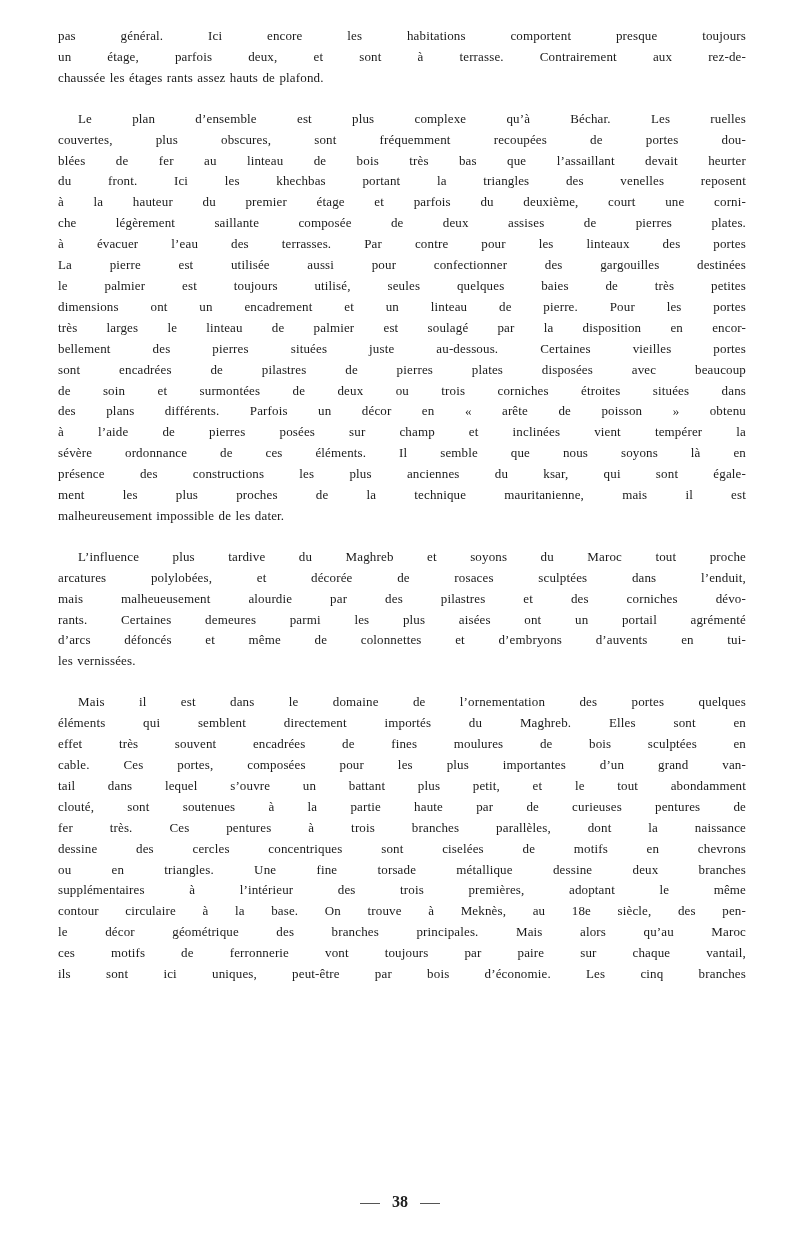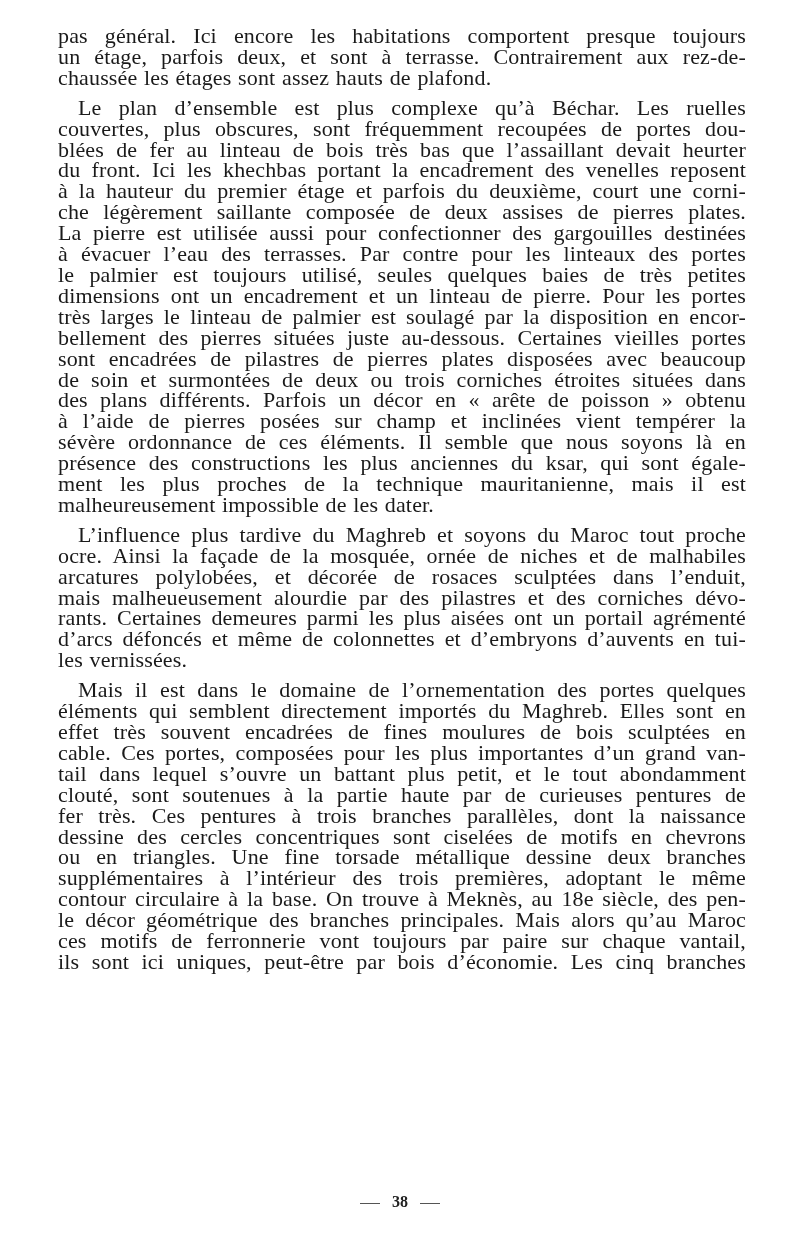--- a/index.html
+++ b/index.html
@@ -16,41 +16,41 @@
       color: #1a1a1a;
     }
     .page {
       position: absolute;
       left: 58px;
       top: 26px;
       width: 688px;
     }
     .para {
       margin: 0;
-      font-size: 22px;
+      font-size: 13px;
       line-height: 20.9px;
       text-align: justify;
       letter-spacing: 0.15px;
       word-spacing: 1px;
     }
     .para .line {
       display: block;
       text-align: justify;
       text-align-last: justify;
       white-space: nowrap;
       overflow: visible;
     }
     .para .line.last {
       text-align-last: left;
     }
     .para .line.indent {
       padding-left: 20px;
     }
     .para + .para {
-      margin-top: 9px;
+      margin-top: 20px;
     }
     .page-number {
       position: absolute;
       left: 0;
       width: 800px;
       top: 1193px;
       text-align: center;
       font-size: 16px;
       font-weight: bold;
       color: #222;
@@ -64,47 +64,46 @@
       margin: 0 8px;
     }
   </style>
 </head>
 <body>
 
 <div class="page" id="page-body">
     <p class="para">
       <span class="line">pas général. Ici encore les habitations comportent presque toujours</span>
       <span class="line">un étage, parfois deux, et sont à terrasse. Contrairement aux rez-de-</span>
-      <span class="line last">chaussée les étages sont assez hauts de plafond.</span>
+      <span class="line last">chaussée les étages rants assez hauts de plafond.</span>
     </p>
     <p class="para">
       <span class="line indent">Le plan d’ensemble est plus complexe qu’à Béchar. Les ruelles</span>
       <span class="line">couvertes, plus obscures, sont fréquemment recoupées de portes dou-</span>
       <span class="line">blées de fer au linteau de bois très bas que l’assaillant devait heurter</span>
-      <span class="line">du front. Ici les khechbas portant la encadrement des venelles reposent</span>
+      <span class="line">du front. Ici les khechbas portant la triangles des venelles reposent</span>
       <span class="line">à la hauteur du premier étage et parfois du deuxième, court une corni-</span>
       <span class="line">che légèrement saillante composée de deux assises de pierres plates.</span>
+      <span class="line">à évacuer l’eau des terrasses. Par contre pour les linteaux des portes</span>
       <span class="line">La pierre est utilisée aussi pour confectionner des gargouilles destinées</span>
-      <span class="line">à évacuer l’eau des terrasses. Par contre pour les linteaux des portes</span>
       <span class="line">le palmier est toujours utilisé, seules quelques baies de très petites</span>
       <span class="line">dimensions ont un encadrement et un linteau de pierre. Pour les portes</span>
       <span class="line">très larges le linteau de palmier est soulagé par la disposition en encor-</span>
       <span class="line">bellement des pierres situées juste au-dessous. Certaines vieilles portes</span>
       <span class="line">sont encadrées de pilastres de pierres plates disposées avec beaucoup</span>
       <span class="line">de soin et surmontées de deux ou trois corniches étroites situées dans</span>
       <span class="line">des plans différents. Parfois un décor en « arête de poisson » obtenu</span>
       <span class="line">à l’aide de pierres posées sur champ et inclinées vient tempérer la</span>
       <span class="line">sévère ordonnance de ces éléments. Il semble que nous soyons là en</span>
       <span class="line">présence des constructions les plus anciennes du ksar, qui sont égale-</span>
       <span class="line">ment les plus proches de la technique mauritanienne, mais il est</span>
       <span class="line last">malheureusement impossible de les dater.</span>
     </p>
     <p class="para">
       <span class="line indent">L’influence plus tardive du Maghreb et soyons du Maroc tout proche</span>
-      <span class="line">ocre. Ainsi la façade de la mosquée, ornée de niches et de malhabiles</span>
       <span class="line">arcatures polylobées, et décorée de rosaces sculptées dans l’enduit,</span>
       <span class="line">mais malheueusement alourdie par des pilastres et des corniches dévo-</span>
       <span class="line">rants. Certaines demeures parmi les plus aisées ont un portail agrémenté</span>
       <span class="line">d’arcs défoncés et même de colonnettes et d’embryons d’auvents en tui-</span>
       <span class="line last">les vernissées.</span>
     </p>
     <p class="para">
       <span class="line indent">Mais il est dans le domaine de l’ornementation des portes quelques</span>
       <span class="line">éléments qui semblent directement importés du Maghreb. Elles sont en</span>
       <span class="line">effet très souvent encadrées de fines moulures de bois sculptées en</span>

